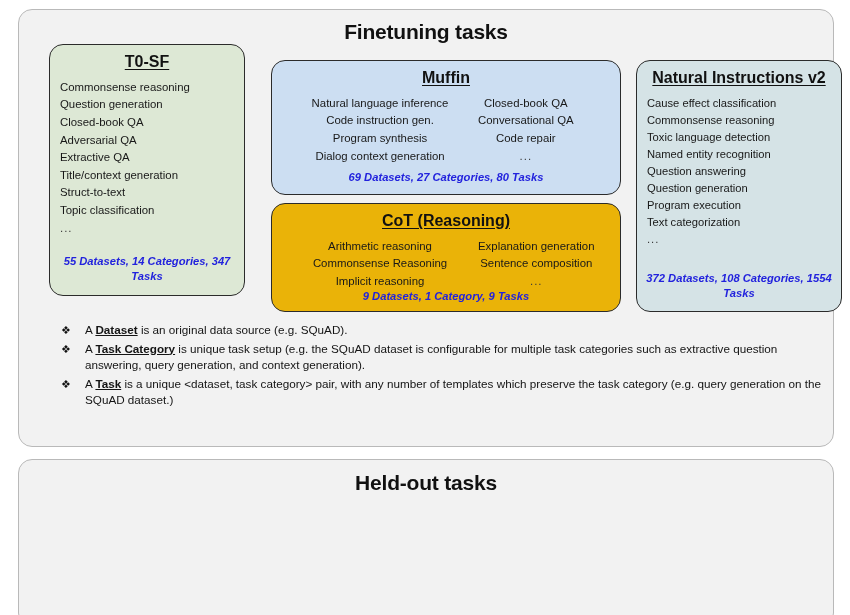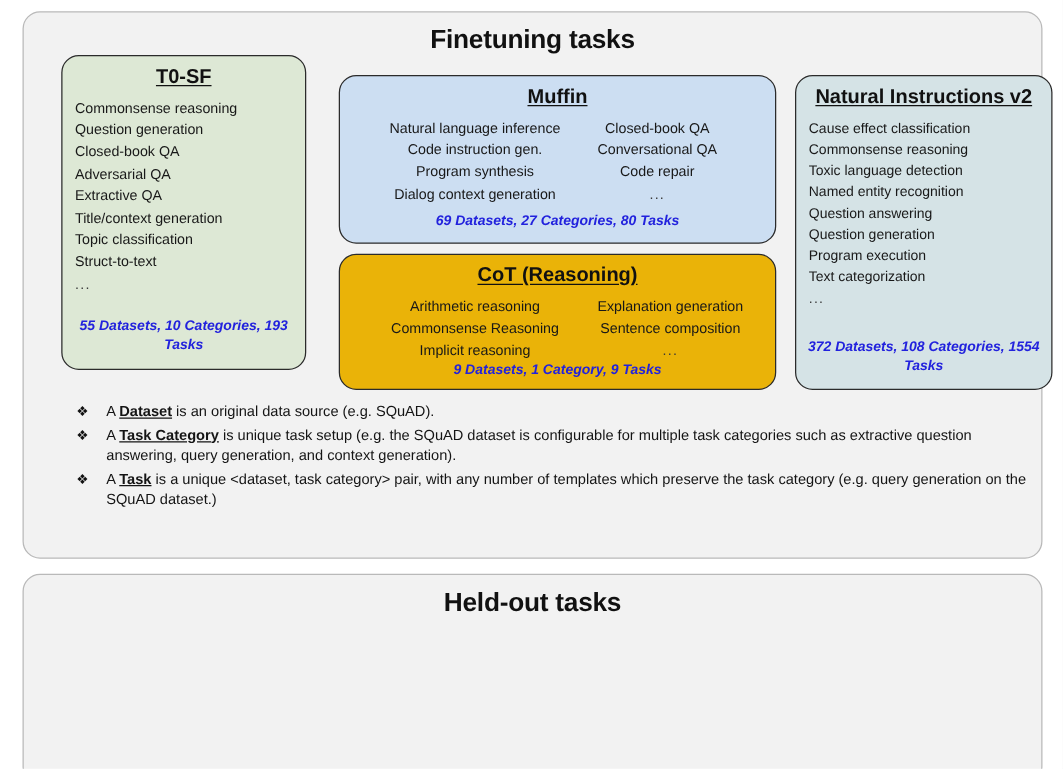--- a/index.html
+++ b/index.html
@@ -175,25 +175,25 @@
 
     <div class="card" id="card-t0sf">
       <div class="card-title">T0-SF</div>
       <div class="item-list">
         <div class="item">Commonsense reasoning</div>
         <div class="item">Question generation</div>
         <div class="item">Closed-book QA</div>
         <div class="item">Adversarial QA</div>
         <div class="item">Extractive QA</div>
         <div class="item">Title/context generation</div>
+        <div class="item">Struct-to-text</div>
         <div class="item">Topic classification</div>
-        <div class="item">Struct-to-text</div>
         <div class="item ellipsis-item">...</div>
       </div>
-      <div class="stats">55 Datasets, 10 Categories, 193 Tasks</div>
+      <div class="stats">55 Datasets, 14 Categories, 347 Tasks</div>
     </div>
 
     <div class="card" id="card-muffin">
       <div class="card-title">Muffin</div>
       <div class="cols">
         <div class="col col-a">
           <div class="item">Natural language inference</div>
           <div class="item">Code instruction gen.</div>
           <div class="item">Program synthesis</div>
           <div class="item">Dialog context generation</div>

